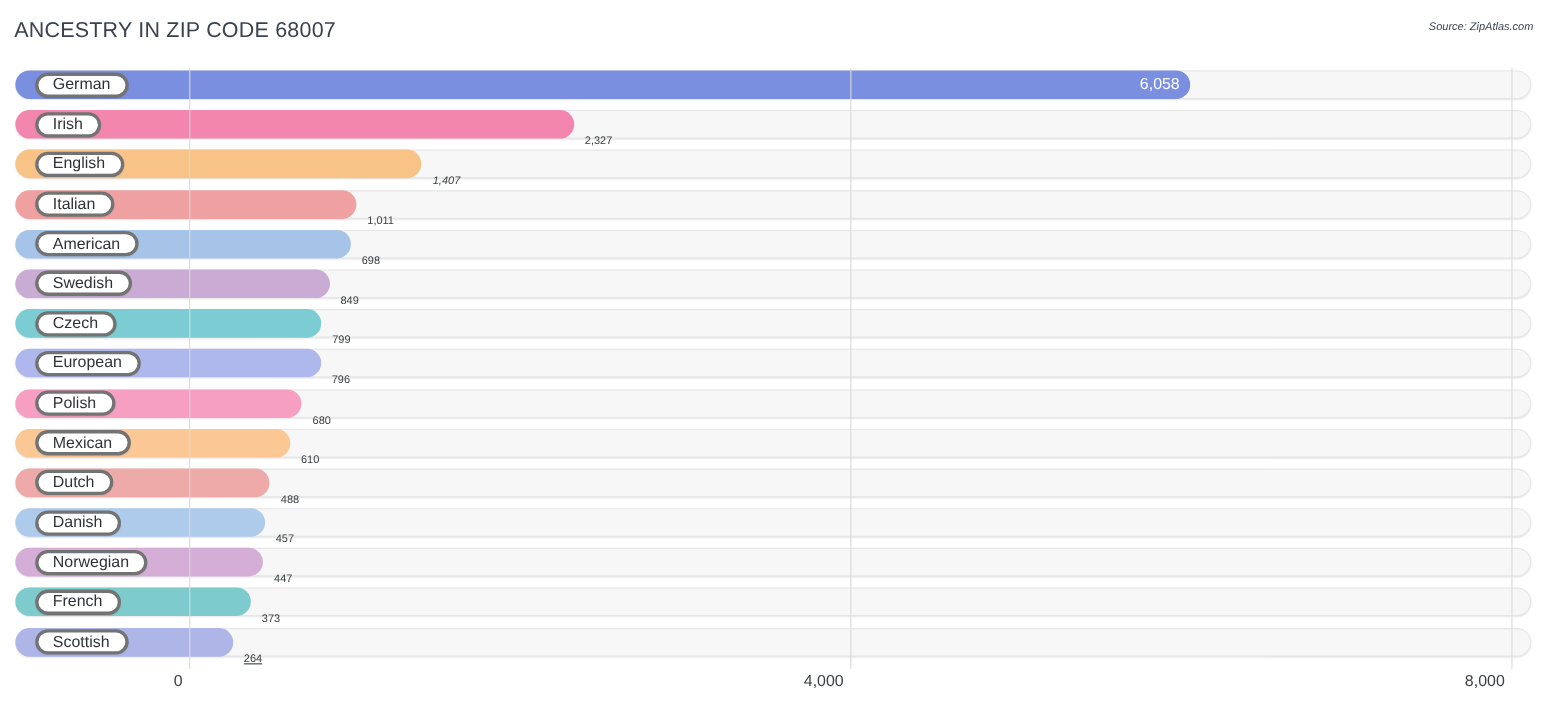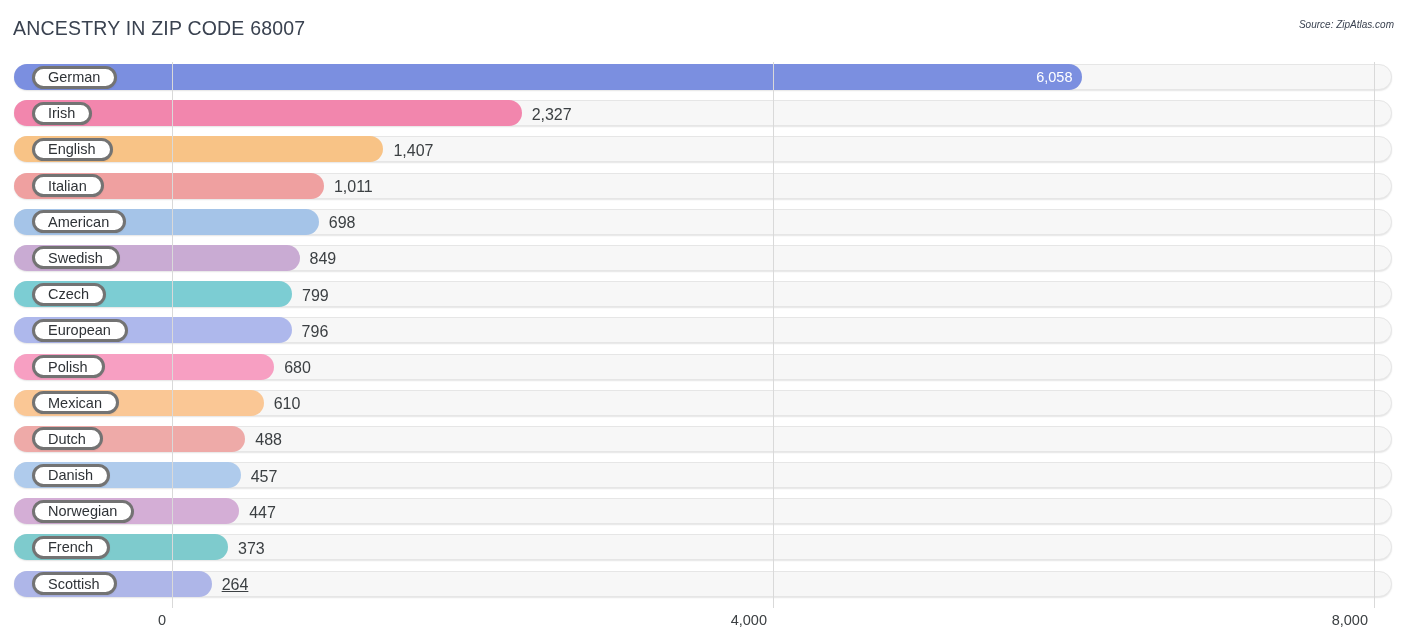--- a/index.html
+++ b/index.html
@@ -119,25 +119,25 @@
     font-size: 14.5px;
     color: #2f3337;
     white-space: nowrap;
     z-index: 3;
     box-shadow: 0 1px 1.5px rgba(0,0,0,0.07);
   }
 
   
   .value-out {
     position: absolute;
-    top: 5px;
+    top: 19px;
     height: 23px;
     display: flex;
     align-items: center;
-    font-size: 16px;
+    font-size: 10px;
     color: #3c4043;
     white-space: nowrap;
     z-index: 4;
   }
   
   .value-in {
     position: absolute;
     top: 3.5px;
     height: 23px;
     display: flex;
@@ -192,21 +192,21 @@
         <div class="row">
           <div class="track"></div>
           <div class="bar" style="width: 507.632px; background: rgb(242, 134, 173);"></div>
           <div class="label-pill">Irish</div>
           <div class="value-out" style="left: 531.632px;">2,327</div>
         </div>
         <div class="row">
           <div class="track"></div>
           <div class="bar" style="width: 369.402px; background: rgb(248, 195, 134);"></div>
           <div class="label-pill">English</div>
-          <div class="value-out" style="left: 393.402px;">1,407</div>
+          <div class="value-out" style="left: 393.402px; font-style: italic;">1,407</div>
         </div>
         <div class="row">
           <div class="track"></div>
           <div class="bar" style="width: 309.903px; background: rgb(239, 160, 160);"></div>
           <div class="label-pill">Italian</div>
           <div class="value-out" style="left: 333.903px;">1,011</div>
         </div>
         <div class="row">
           <div class="track"></div>
           <div class="bar" style="width: 304.794px; background: rgb(165, 196, 232);"></div>

